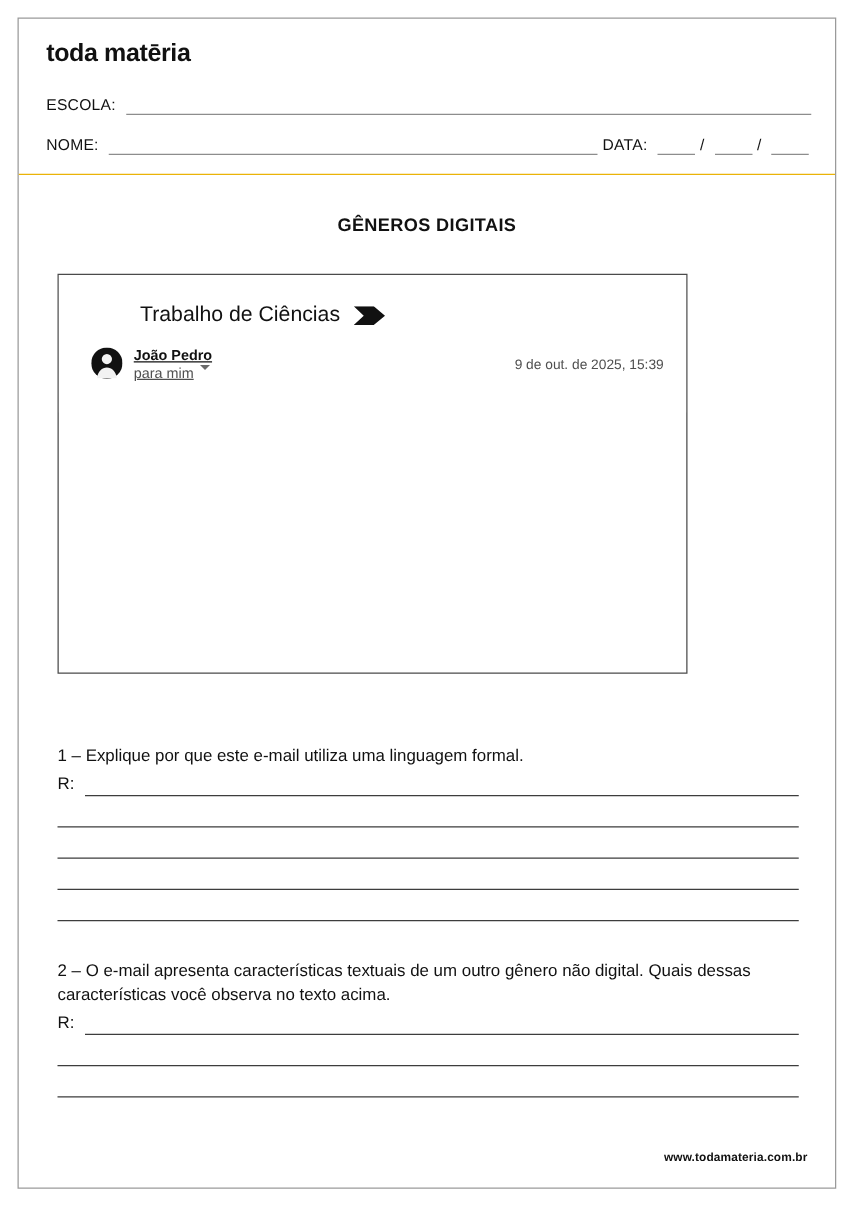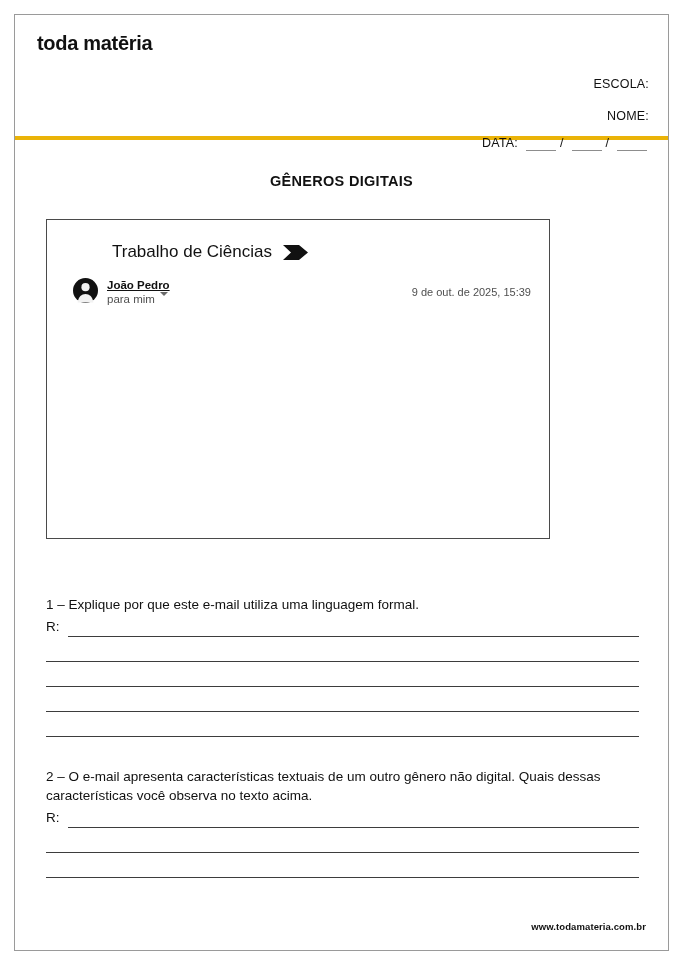--- a/index.html
+++ b/index.html
@@ -23,39 +23,38 @@
     height: 937px;
     border: 1px solid #9a9a9a;
     box-sizing: border-box;
     background: #ffffff;
   }
 
   
   .header {
     position: relative;
     height: 125px;
-    border-bottom: 4px solid #eab308;
+    border-bottom: 1px solid #eab308;
     box-sizing: border-box;
   }
   .logo {
     position: absolute;
     left: 22px;
     top: 17px;
     font-size: 20px;
     font-weight: bold;
     letter-spacing: -0.3px;
     color: #111111;
   }
   .field-row {
     position: absolute;
     left: 22px;
     display: flex;
     align-items: flex-end;
     white-space: nowrap;
-    flex-direction: column;
   }
   .field-escola { top: 62px; width: 612px; }
   .field-nome   { top: 94px; width: 612px; }
 
   .field-label {
     font-size: 12.5px;
     letter-spacing: 0.2px;
     color: #111111;
     padding-bottom: 1px;
   }
@@ -152,20 +151,21 @@
     color: #111111;
     line-height: 14px;
     text-decoration: underline;
   }
   .sender-to {
     font-size: 11.5px;
     color: #4f4f4f;
     line-height: 15px;
     display: flex;
     align-items: flex-start;
+    text-decoration: underline;
   }
   .caret {
     display: inline-block;
     width: 0;
     height: 0;
     margin-left: 5px;
     border-left: 4px solid transparent;
     border-right: 4px solid transparent;
     border-top: 4px solid #6a6a6a;
   }

